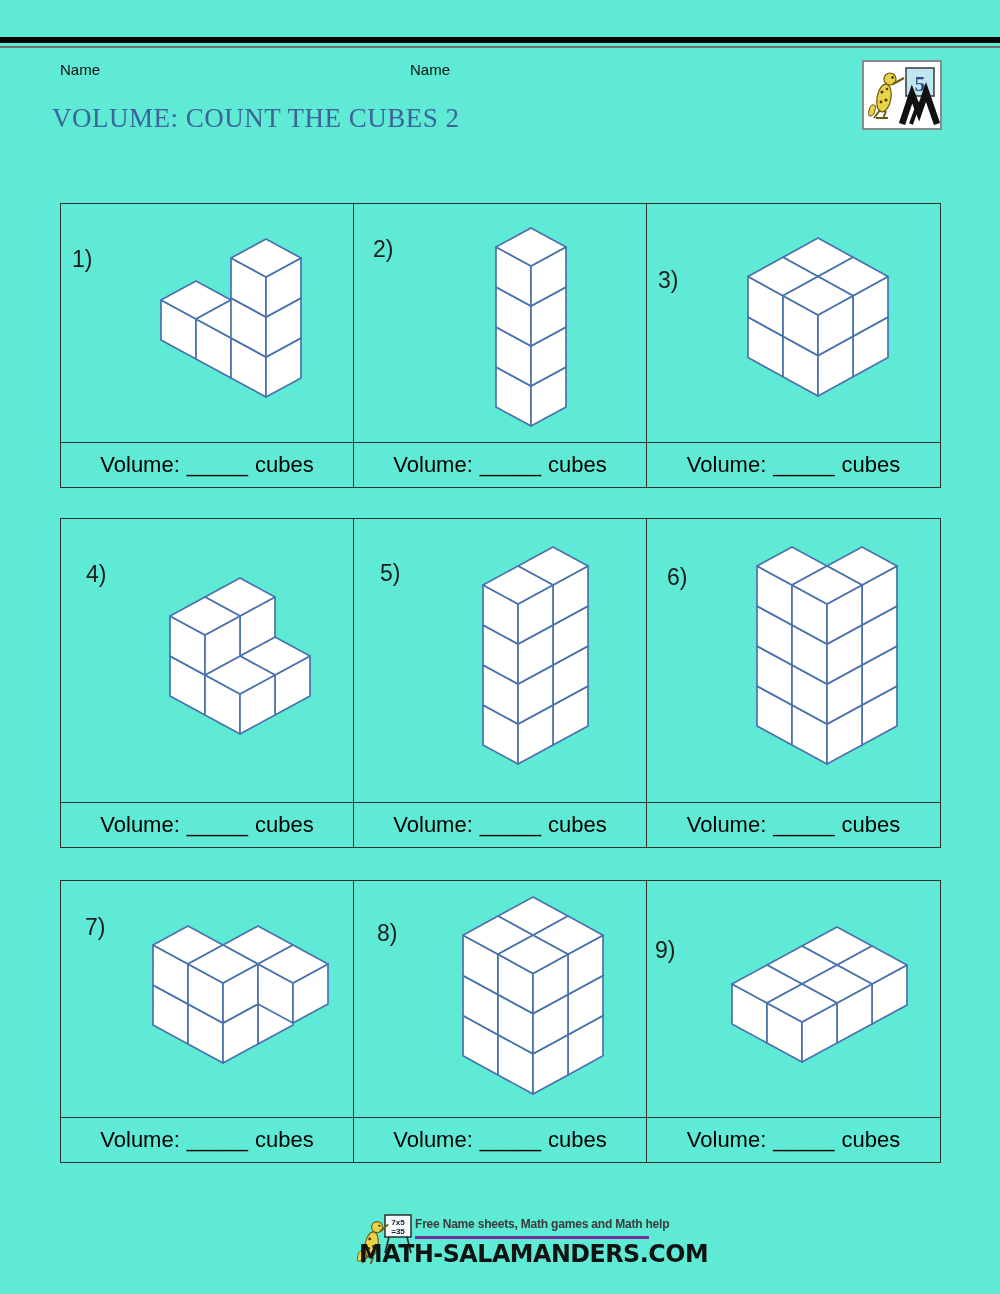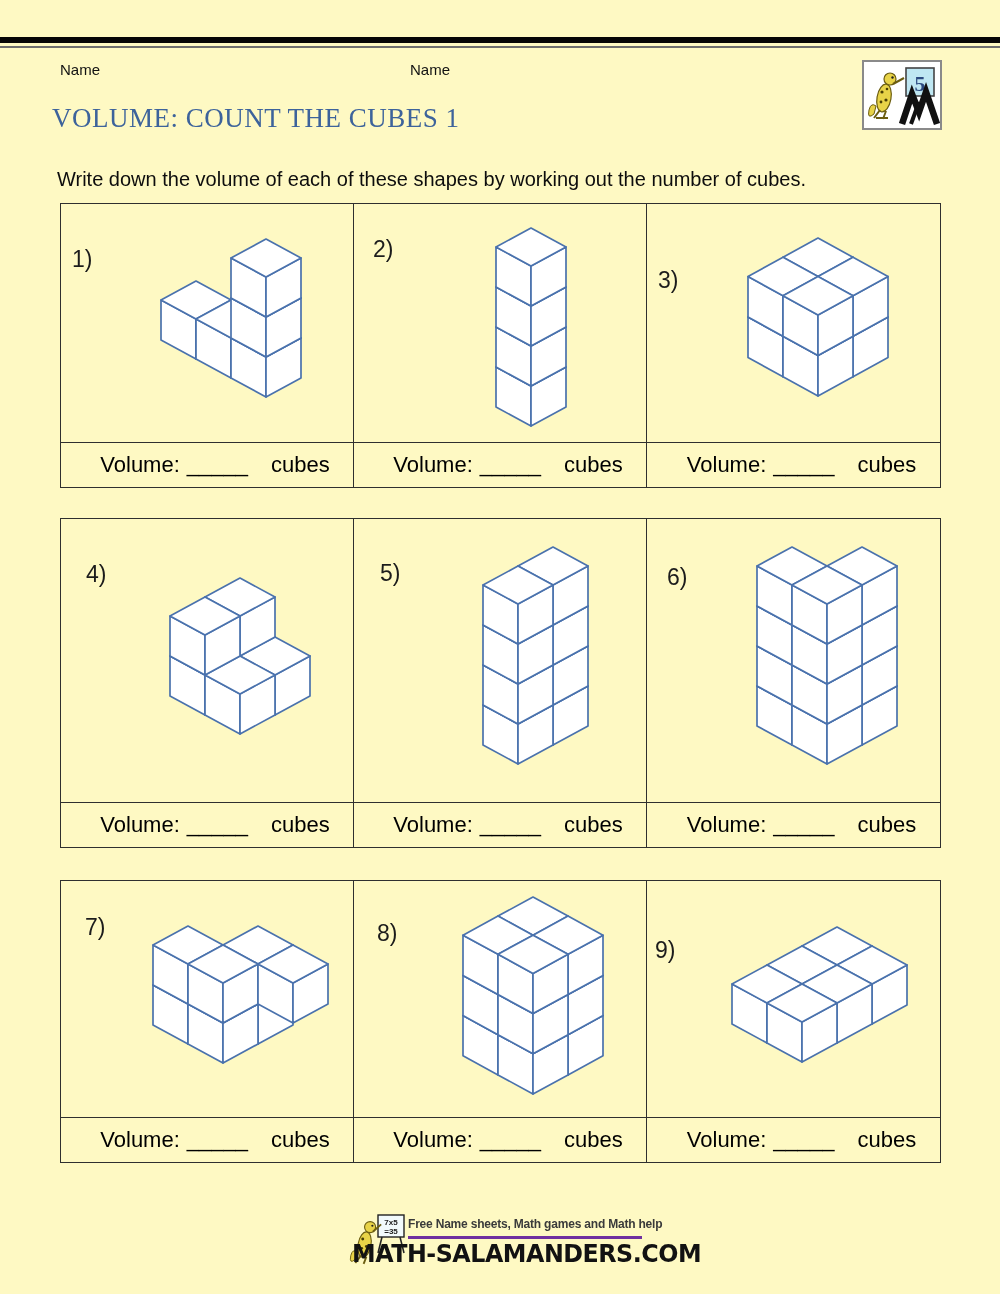--- a/index.html
+++ b/index.html
@@ -1,37 +1,37 @@
 <!DOCTYPE html>
 <html><head>
 <meta charset="utf-8">
 <style>
   html,body{margin:0;padding:0;background:#ffffff;}
-  .page{position:relative;width:1000px;height:1294px;background:#fef9c3;overflow:hidden;
+  .page{position:relative;width:1000px;height:1294px;background:#5eead4;overflow:hidden;
         font-family:"Liberation Sans", sans-serif;}
   .rule-thick{position:absolute;left:0;top:37px;width:1000px;height:6px;background:#050505;}
   .rule-thin{position:absolute;left:0;top:46px;width:1000px;height:2px;background:#6e6e6e;}
   .hdr-label{position:absolute;font-size:15px;color:#111;}
   .name-label{left:60px;top:61px;}
   .date-label{left:410px;top:61px;}
   .badge{position:absolute;left:862px;top:60px;width:80px;height:70px;border:2px solid #8a8a8a;
          background:#fff;box-sizing:border-box;}
   .title{position:absolute;left:52px;top:103px;font-family:"Liberation Serif", serif;
          font-size:27px;letter-spacing:0.5px;}
   .instruction{position:absolute;left:57px;top:168px;font-size:20px;color:#0d0d0d;}
   .band{position:absolute;left:60px;width:881px;border:1.5px solid #2f2f2f;box-sizing:border-box;
         display:grid;grid-template-columns:1fr 1fr 1fr;}
   .cell{position:relative;border-right:1.5px solid #2f2f2f;box-sizing:border-box;}
   .cell.last{border-right:none;}
   .volcell{border-top:1.5px solid #2f2f2f;display:flex;align-items:center;justify-content:center;}
   .fignum{position:absolute;font-size:23px;color:#1c1c1c;}
   .figsvg{position:absolute;}
-  .vol-text{font-size:22px;color:#000;white-space:pre;margin-left:16px;}
+  .vol-text{font-size:22px;color:#000;white-space:pre;}
   .vol-blank{margin:0 7px;}
-  .footer{position:absolute;left:340px;top:1207px;width:330px;height:70px;}
+  .footer{position:absolute;left:347px;top:1207px;width:330px;height:70px;}
   .f-tag{position:absolute;left:68px;top:10px;font-size:12px;font-weight:bold;color:#3a3a3a;
          letter-spacing:-0.2px;white-space:nowrap;}
   .f-rule{position:absolute;left:68px;top:29px;width:234px;height:3px;}
   .f-site{position:absolute;left:12px;top:32px;font-family:"DejaVu Sans", sans-serif;
           font-size:25px;font-weight:bold;color:#121212;letter-spacing:-0.5px;
           transform:scaleX(0.95);transform-origin:left;white-space:nowrap;}
   .f-sala{position:absolute;left:8px;top:6px;}
   svg{display:block;}
 </style>
 </head>
@@ -65,22 +65,21 @@
         <line x1="20" y1="43" x2="17" y2="51" stroke="#6b5d10" stroke-width="2"></line>
         <line x1="10" y1="50" x2="22" y2="50" stroke="#6b5d10" stroke-width="2"></line>
         <circle cx="16" cy="24" r="1.6" fill="#4a3f05"></circle>
         <circle cx="20" cy="32" r="1.6" fill="#4a3f05"></circle>
         <circle cx="15" cy="34" r="1.4" fill="#4a3f05"></circle>
         <circle cx="21" cy="21" r="1.3" fill="#4a3f05"></circle>
       </g>
     </svg>
   </div>
 
-  <div class="title" style="color: rgb(61, 99, 155);">VOLUME: COUNT THE CUBES 1</div>
-  <div class="instruction">Write down the volume of each of these shapes by working out the number of cubes.</div>
+  <div class="title" style="color: rgb(61, 99, 155);">VOLUME: COUNT THE CUBES 2</div>
 
   <div id="bands-root">
       <div class="band" style="top: 203px; height: 285px; grid-template-rows: 1fr 45px;">
         <div class="cell">
           <span class="fignum" style="left: 11px; top: 42px;">1)</span>
           <svg viewBox="-2 -103 144 162" preserveAspectRatio="none" width="144" height="162" class="figsvg" style="left: 98px; top: 33px;">
             <polygon points="0,-40 35,-21 35,19 0,0" fill="#ffffff" stroke="#4a72ad" stroke-width="1.7" stroke-linejoin="round"></polygon>
             <polygon points="35,-21 70,-40 70,0 35,19" fill="#ffffff" stroke="#4a72ad" stroke-width="1.7" stroke-linejoin="round"></polygon>
             <polygon points="0,-40 35,-59 70,-40 35,-21" fill="#ffffff" stroke="#4a72ad" stroke-width="1.7" stroke-linejoin="round"></polygon>
             <polygon points="35,-21 70,-2 70,38 35,19" fill="#ffffff" stroke="#4a72ad" stroke-width="1.7" stroke-linejoin="round"></polygon>

